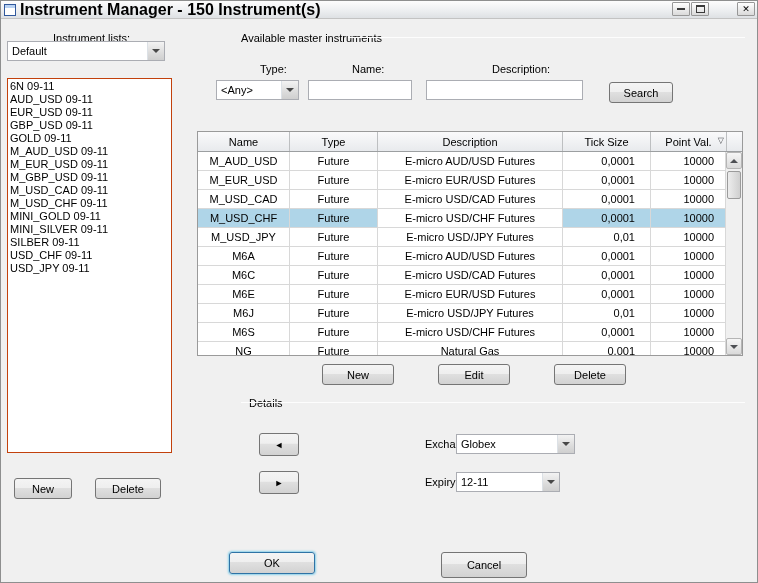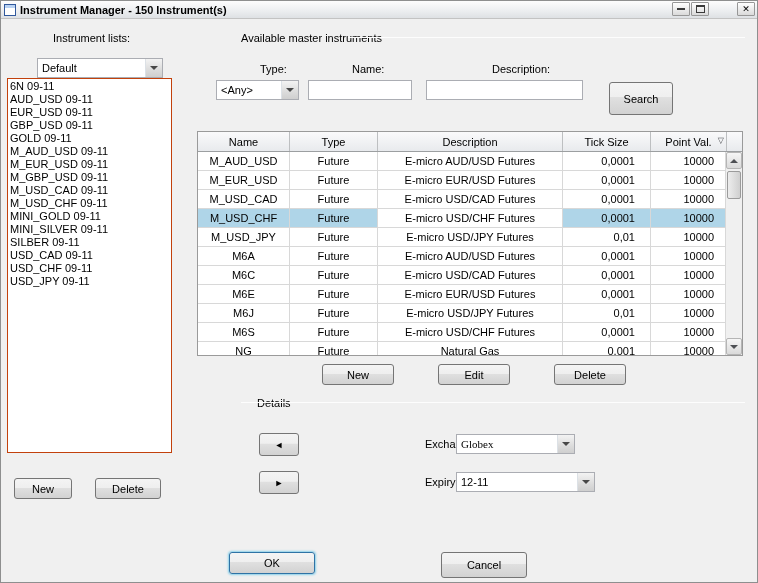--- a/index.html
+++ b/index.html
@@ -6,21 +6,21 @@
   html,body { width:758px; height:583px; overflow:hidden; }
   body { font-family:"Liberation Sans", sans-serif; font-size:11px; color:#000; background:#FFF; }
   .window { position:absolute; top:0; left:0; width:758px; height:583px; background:#F0F0F0; border:1px solid #8E8F8F; overflow:hidden; }
 
   
   .titlebar { position:absolute; top:0; left:0; right:0; height:18px;
     background:linear-gradient(#FDFDFD,#EDEFF1 55%,#DEE1E4); border-bottom:1px solid #C3C3C3;
     display:flex; align-items:center; padding-left:3px; }
   .app-icon { width:12px; height:12px; margin-right:4px; border:1px solid #30589C;
     background:linear-gradient(#B9D2F2 0%,#B9D2F2 30%,#FFFFFF 30%); }
-  .title { font-weight:bold; font-size:11px; white-space:nowrap;text-align:center; }
+  .title { font-weight:bold; font-size:16px; white-space:nowrap;text-align:center; }
   .win-buttons { position:absolute; right:2px; top:1px; display:flex; align-items:flex-start; }
   .winbtn { width:18px; height:14px; margin-left:1px; border:1px solid #979797; border-radius:1px;
     background:linear-gradient(#FFFFFF,#DADADA); display:flex; align-items:center; justify-content:center;
     font-size:9px; line-height:1; cursor:default; font-family:inherit; padding:0; }
   .winbtn.close { margin-left:28px; }
   .min-shape { display:block; width:8px; height:3px; border-bottom:2px solid #3A3A3A; margin-top:-2px; }
   .max-shape { display:block; width:9px; height:8px; border:1px solid #3A3A3A; border-top-width:2px; }
 
   
   .label { position:absolute; white-space:nowrap;margin-left:44px; }
@@ -88,42 +88,41 @@
           <span class="max-shape"></span>
         </button>
       <button class="winbtn close">
           <span>✕</span>
         </button>
     </div>
   </div>
 
   <div class="label" style="left:8px; top:31px;">Instrument lists:</div>
 
-  <div class="combo" style="left:6px; top:57px; width:126px;margin-left:30px;">
+  <div class="combo" style="left:6px; top:40px; width:158px;">
     <span class="val">Default</span>
     <span class="arrow-box">
         <span class="tri-down"></span>
       </span>
   </div>
 
   <div class="listbox">
       <div class="list-item">6N 09-11</div>
       <div class="list-item">AUD_USD 09-11</div>
       <div class="list-item">EUR_USD 09-11</div>
       <div class="list-item">GBP_USD 09-11</div>
       <div class="list-item">GOLD 09-11</div>
       <div class="list-item">M_AUD_USD 09-11</div>
       <div class="list-item">M_EUR_USD 09-11</div>
       <div class="list-item">M_GBP_USD 09-11</div>
       <div class="list-item">M_USD_CAD 09-11</div>
       <div class="list-item">M_USD_CHF 09-11</div>
       <div class="list-item">MINI_GOLD 09-11</div>
       <div class="list-item">MINI_SILVER 09-11</div>
       <div class="list-item">SILBER 09-11</div>
-      <div class="list-item">USD_CAD 09-11</div>
       <div class="list-item">USD_CHF 09-11</div>
       <div class="list-item">USD_JPY 09-11</div>
     </div>
 
   <button class="btn" style="left:13px; top:477px; width:58px; height:21px;">New</button>
   <button class="btn" style="left:94px; top:477px; width:66px; height:21px;">Delete</button>
 
   <div class="label" style="left:196px; top:31px;">Available master instruments</div>
   <div class="groupline" style="left:347px; top:36px; width:397px;"></div>
 
@@ -134,21 +133,21 @@
         <span class="tri-down"></span>
       </span>
   </div>
 
   <div class="label" style="left:307px; top:62px;">Name:</div>
   <input class="tbox" style="left: 307px; top: 79px; width: 104px;" value="">
 
   <div class="label" style="left:447px; top:62px;">Description:</div>
   <input class="tbox" style="left: 425px; top: 79px; width: 157px;" value="">
 
-  <button class="btn" style="left:608px; top:81px; width:64px; height:33px;">Search</button>
+  <button class="btn" style="left:608px; top:81px; width:64px; height:21px;">Search</button>
 
   <div class="grid">
     <div class="grid-header">
       <div class="hcell c0">Name</div>
       <div class="hcell c1">Type</div>
       <div class="hcell c2">Description</div>
       <div class="hcell c3" style="justify-content:center; padding-right:0;">Tick Size</div>
       <div class="hcell c4" style="justify-content:center; padding-right:0;">
         <span>Point Val.</span>
         <span class="sort-glyph">▽</span>
@@ -242,39 +241,39 @@
       <div class="scroll-btn down">
           <span class="tri-down-s"></span>
         </div>
     </div>
   </div>
 
   <button class="btn" style="left:321px; top:363px; width:72px; height:21px;">New</button>
   <button class="btn" style="left:437px; top:363px; width:72px; height:21px;">Edit</button>
   <button class="btn" style="left:553px; top:363px; width:72px; height:21px;">Delete</button>
 
-  <div class="label" style="left:212px; top:396px;text-align:right;">Details</div>
+  <div class="label" style="left:204px; top:396px;text-align:right;">Details</div>
   <div class="groupline" style="left:240px; top:401px; width:504px;"></div>
 
   <button class="btn arrow-btn" style="left:258px; top:432px; width:40px; height:23px;">
       <span>◄</span>
     </button>
   <div class="label" style="left:380px; top:437px;">Exchange:</div>
-  <div class="combo" style="left:455px; top:433px; width:119px;font-family:Liberation Serif, serif;">
+  <div class="combo" style="left:455px; top:433px; width:119px;">
     <span class="val">Globex</span>
     <span class="arrow-box">
         <span class="tri-down"></span>
       </span>
   </div>
 
   <button class="btn arrow-btn" style="left:258px; top:470px; width:40px; height:23px;">
       <span>►</span>
     </button>
   <div class="label" style="left:380px; top:475px;">Expiry:</div>
-  <div class="combo" style="left:455px; top:471px; width:139px;">
+  <div class="combo" style="left:455px; top:471px; width:104px;">
     <span class="val">12-11</span>
     <span class="arrow-box">
         <span class="tri-down"></span>
       </span>
   </div>
 
   <button class="btn focused" style="left:228px; top:551px; width:86px; height:22px;">OK</button>
   <button class="btn" style="left:440px; top:551px; width:86px; height:26px;">Cancel</button>
 
 </div>

